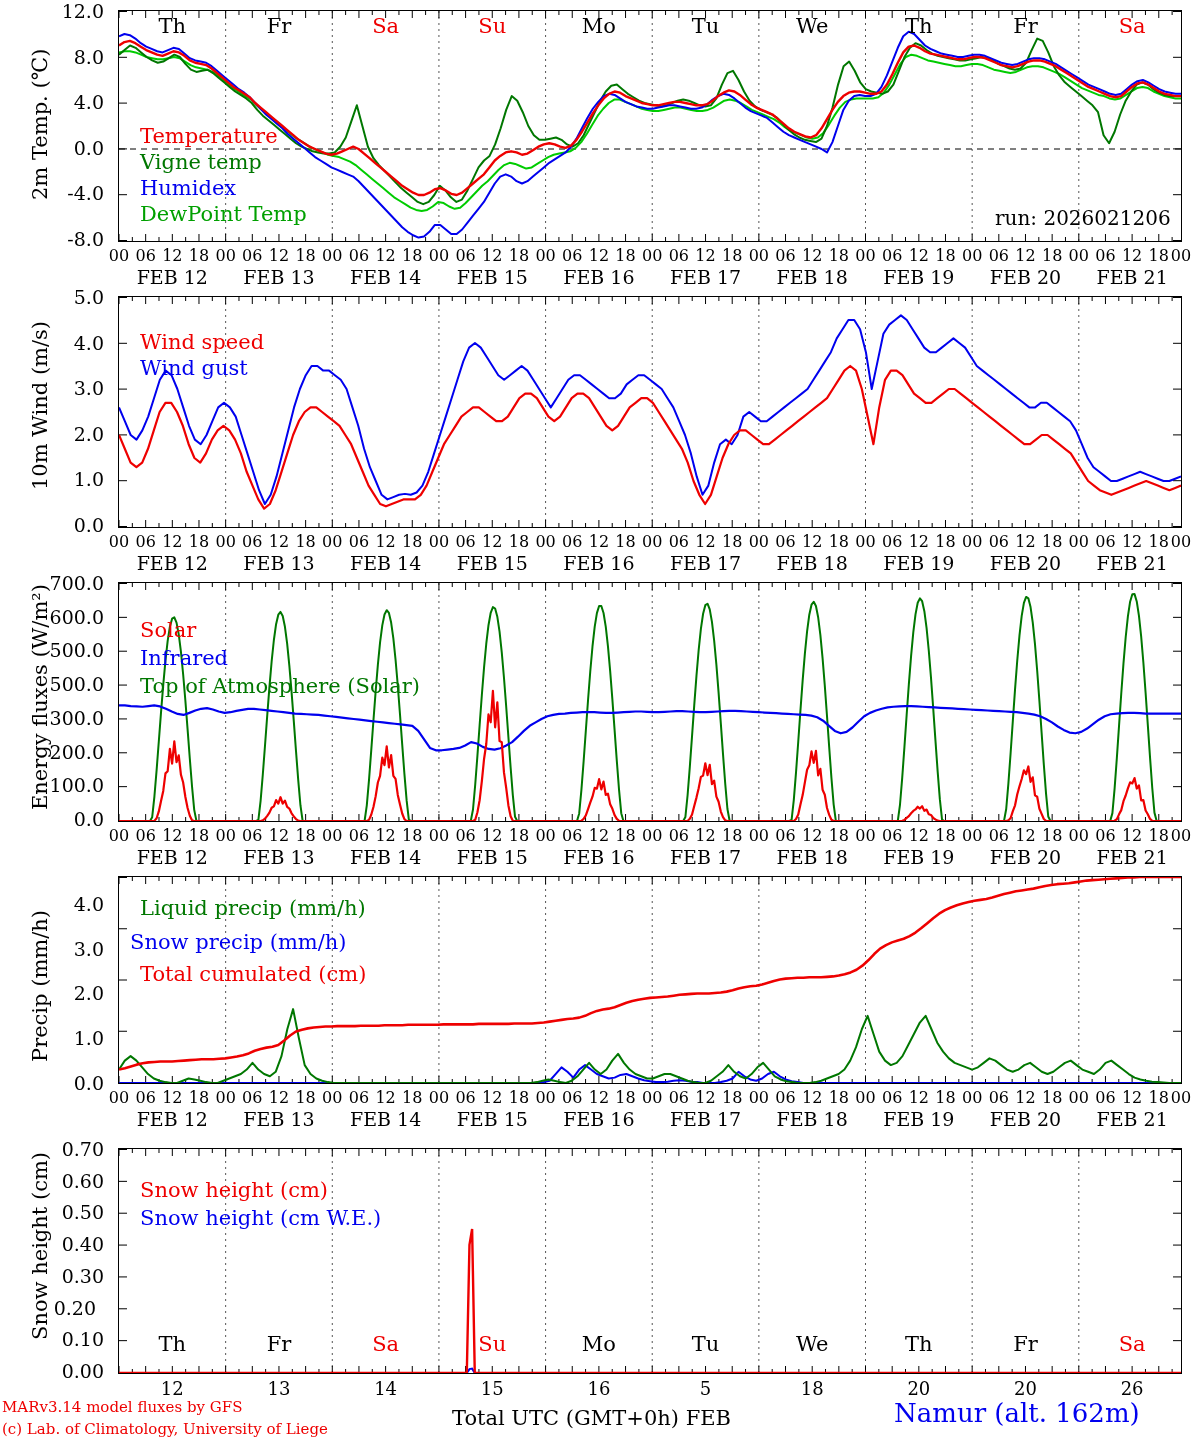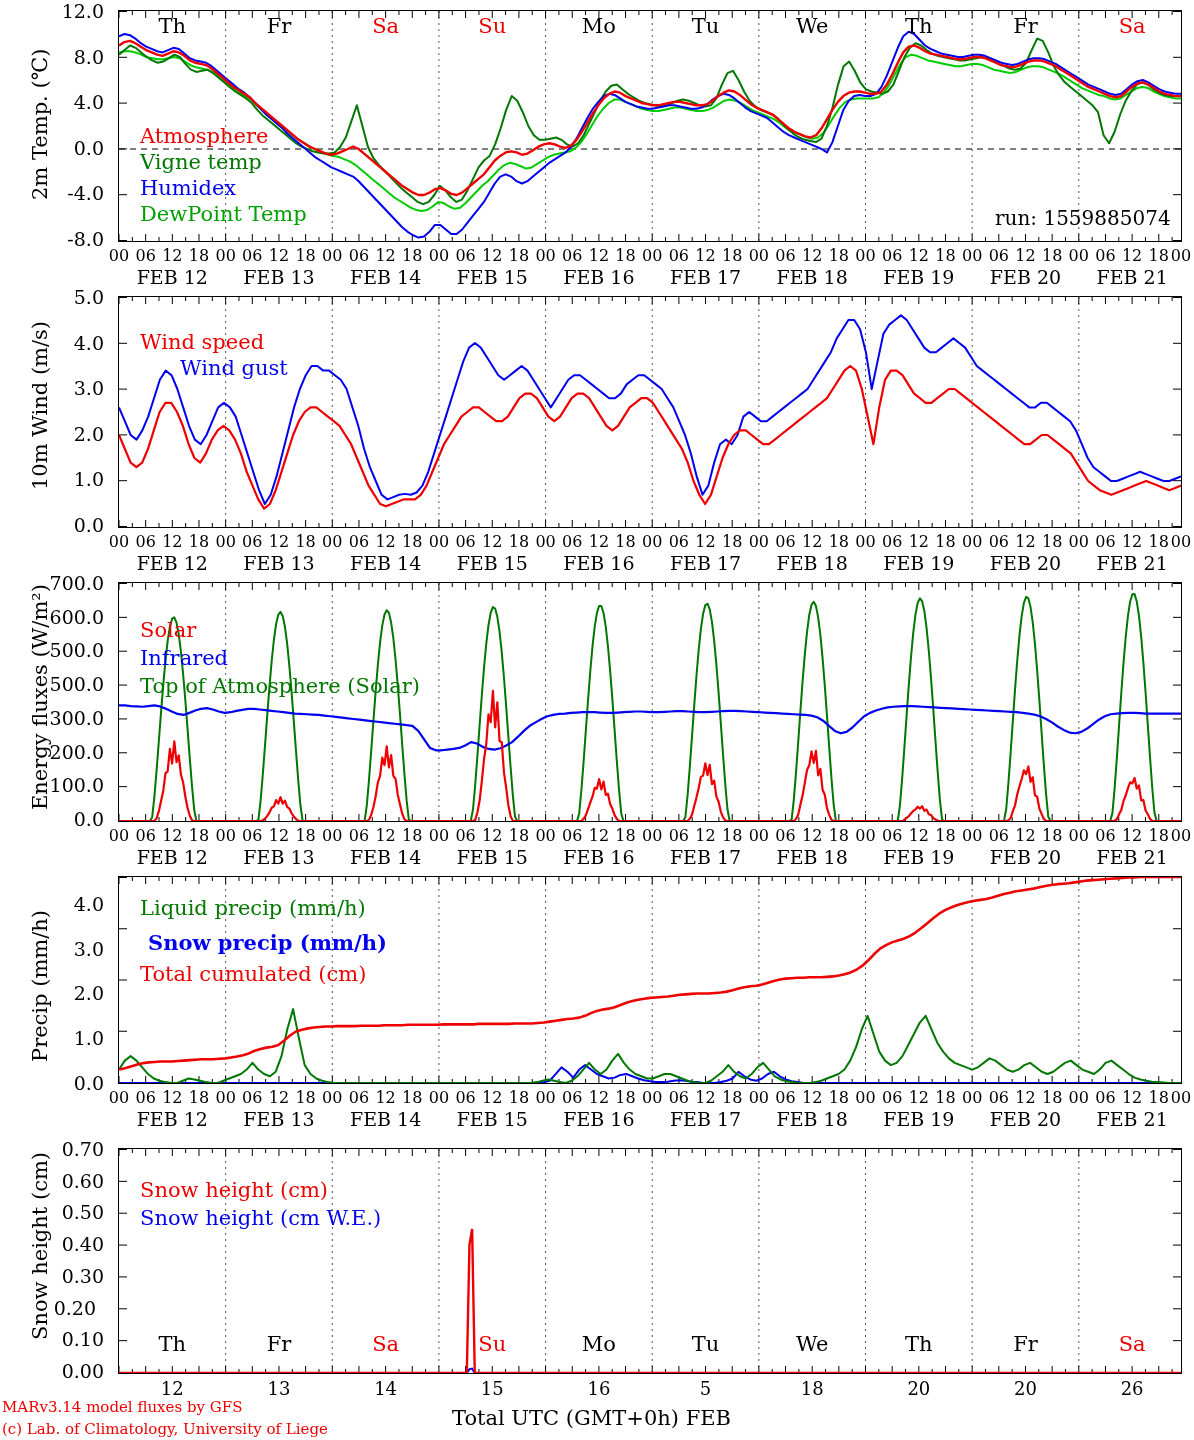--- a/index.html
+++ b/index.html
@@ -231,25 +231,25 @@
       <div class="dow" style="left:238.9670626512558px;top:14px;font-size:21px;">Fr</div>
       <div class="dow red" style="left:345.6117710854262px;top:14px;font-size:21px;">Sa</div>
       <div class="dow red" style="left:452.2564795195968px;top:14px;font-size:21px;">Su</div>
       <div class="dow" style="left:558.9011879537672px;top:14px;font-size:21px;">Mo</div>
       <div class="dow" style="left:665.5458963879377px;top:14px;font-size:21px;">Tu</div>
       <div class="dow" style="left:772.1906048221083px;top:14px;font-size:21px;">We</div>
       <div class="dow" style="left:878.8353132562787px;top:14px;font-size:21px;">Th</div>
       <div class="dow" style="left:985.4800216904491px;top:14px;font-size:21px;">Fr</div>
       <div class="dow red" style="left:1092.1247301246199px;top:14px;font-size:21px;">Sa</div>
     </div>
-  <div class="legend red" style="left:140px;top:124px;">Atmosphere</div>
+  <div class="legend red" style="left:140px;top:124px;">Temperature</div>
   <div class="legend darkgreen" style="left:140px;top:150px;">Vigne temp</div>
   <div class="legend blue" style="left:140px;top:176px;">Humidex</div>
   <div class="legend green" style="left:140px;top:202px;">DewPoint Temp</div>
-  <div class="runlabel" style="left:995px;top:206px;">run: 1559885074</div>
+  <div class="runlabel" style="left:995px;top:206px;">run: 2026021206</div>
   <div id="xh1">
       <div class="xtick" style="left:106px;top:246px;">00</div>
       <div class="xtick" style="left:132.66117710854263px;top:246px;">06</div>
       <div class="xtick" style="left:159.32235421708526px;top:246px;">12</div>
       <div class="xtick" style="left:185.9835313256279px;top:246px;">18</div>
       <div class="xtick" style="left:212.6447084341705px;top:246px;">00</div>
       <div class="xtick" style="left:239.3058855427131px;top:246px;">06</div>
       <div class="xtick" style="left:265.9670626512558px;top:246px;">12</div>
       <div class="xtick" style="left:292.62823975979836px;top:246px;">18</div>
       <div class="xtick" style="left:319.289416868341px;top:246px;">00</div>
@@ -489,21 +489,21 @@
   <div class="ylabel" style="left:28px;top:490px;transform:rotate(-90deg);">10m Wind (m/s)</div>
   <div id="yt2">
       <div class="ytick" style="left:40px;top:286px;">5.0</div>
       <div class="ytick" style="left:40px;top:331.6px;">4.0</div>
       <div class="ytick" style="left:40px;top:377.2px;">3.0</div>
       <div class="ytick" style="left:40px;top:422.8px;">2.0</div>
       <div class="ytick" style="left:40px;top:468.4px;">1.0</div>
       <div class="ytick" style="left:40px;top:514px;">0.0</div>
     </div>
   <div class="legend red" style="left:140px;top:330px;">Wind speed</div>
-  <div class="legend blue" style="left:140px;top:356px;margin-left:40px;">Wind gust</div>
+  <div class="legend blue" style="left:140px;top:356px;">Wind gust</div>
   <div id="xh2">
       <div class="xtick" style="left:106px;top:532px;">00</div>
       <div class="xtick" style="left:132.66117710854263px;top:532px;">06</div>
       <div class="xtick" style="left:159.32235421708526px;top:532px;">12</div>
       <div class="xtick" style="left:185.9835313256279px;top:532px;">18</div>
       <div class="xtick" style="left:212.6447084341705px;top:532px;">00</div>
       <div class="xtick" style="left:239.3058855427131px;top:532px;">06</div>
       <div class="xtick" style="left:265.9670626512558px;top:532px;">12</div>
       <div class="xtick" style="left:292.62823975979836px;top:532px;">18</div>
       <div class="xtick" style="left:319.289416868341px;top:532px;">00</div>
@@ -1003,21 +1003,21 @@
   </div>
   <div class="ylabel" style="left:28px;top:1062px;transform:rotate(-90deg);">Precip (mm/h)</div>
   <div id="yt4">
       <div class="ytick" style="left:40px;top:892.8695652173913px;">4.0</div>
       <div class="ytick" style="left:40px;top:937.6521739130435px;">3.0</div>
       <div class="ytick" style="left:40px;top:982.4347826086956px;">2.0</div>
       <div class="ytick" style="left:40px;top:1027.2173913043478px;">1.0</div>
       <div class="ytick" style="left:40px;top:1072px;">0.0</div>
     </div>
   <div class="legend darkgreen" style="left:140px;top:896px;">Liquid precip (mm/h)</div>
-  <div class="legend blue" style="left:148px;top:930px;font-weight:bold;">Snow precip (mm/h)</div>
+  <div class="legend blue" style="left:130px;top:930px;">Snow precip (mm/h)</div>
   <div class="legend red" style="left:140px;top:962px;">Total cumulated (cm)</div>
   <div id="xh4">
       <div class="xtick" style="left:106px;top:1088px;">00</div>
       <div class="xtick" style="left:132.66117710854263px;top:1088px;">06</div>
       <div class="xtick" style="left:159.32235421708526px;top:1088px;">12</div>
       <div class="xtick" style="left:185.9835313256279px;top:1088px;">18</div>
       <div class="xtick" style="left:212.6447084341705px;top:1088px;">00</div>
       <div class="xtick" style="left:239.3058855427131px;top:1088px;">06</div>
       <div class="xtick" style="left:265.9670626512558px;top:1088px;">12</div>
       <div class="xtick" style="left:292.62823975979836px;top:1088px;">18</div>
@@ -1293,14 +1293,15 @@
       <div class="xday" style="left:650.5458963879377px;top:1378px;font-size:18px;">5</div>
       <div class="xday" style="left:757.1906048221083px;top:1378px;font-size:18px;">18</div>
       <div class="xday" style="left:863.8353132562787px;top:1378px;font-size:18px;">20</div>
       <div class="xday" style="left:970.4800216904491px;top:1378px;font-size:18px;">20</div>
       <div class="xday" style="left:1077.1247301246199px;top:1378px;font-size:18px;">26</div>
     </div>
 
   <div class="footerL" style="left:2px;top:1398px;">MARv3.14 model fluxes by GFS</div>
   <div class="footerL" style="left:2px;top:1420px;">(c) Lab. of Climatology, University of Liege</div>
   <div class="footerC" style="left:452px;top:1406px;">Total UTC (GMT+0h) FEB</div>
+  <div class="footerR" style="left:894px;top:1398px;">Namur (alt. 162m)</div>
 
 </div>
 
 </body></html>

